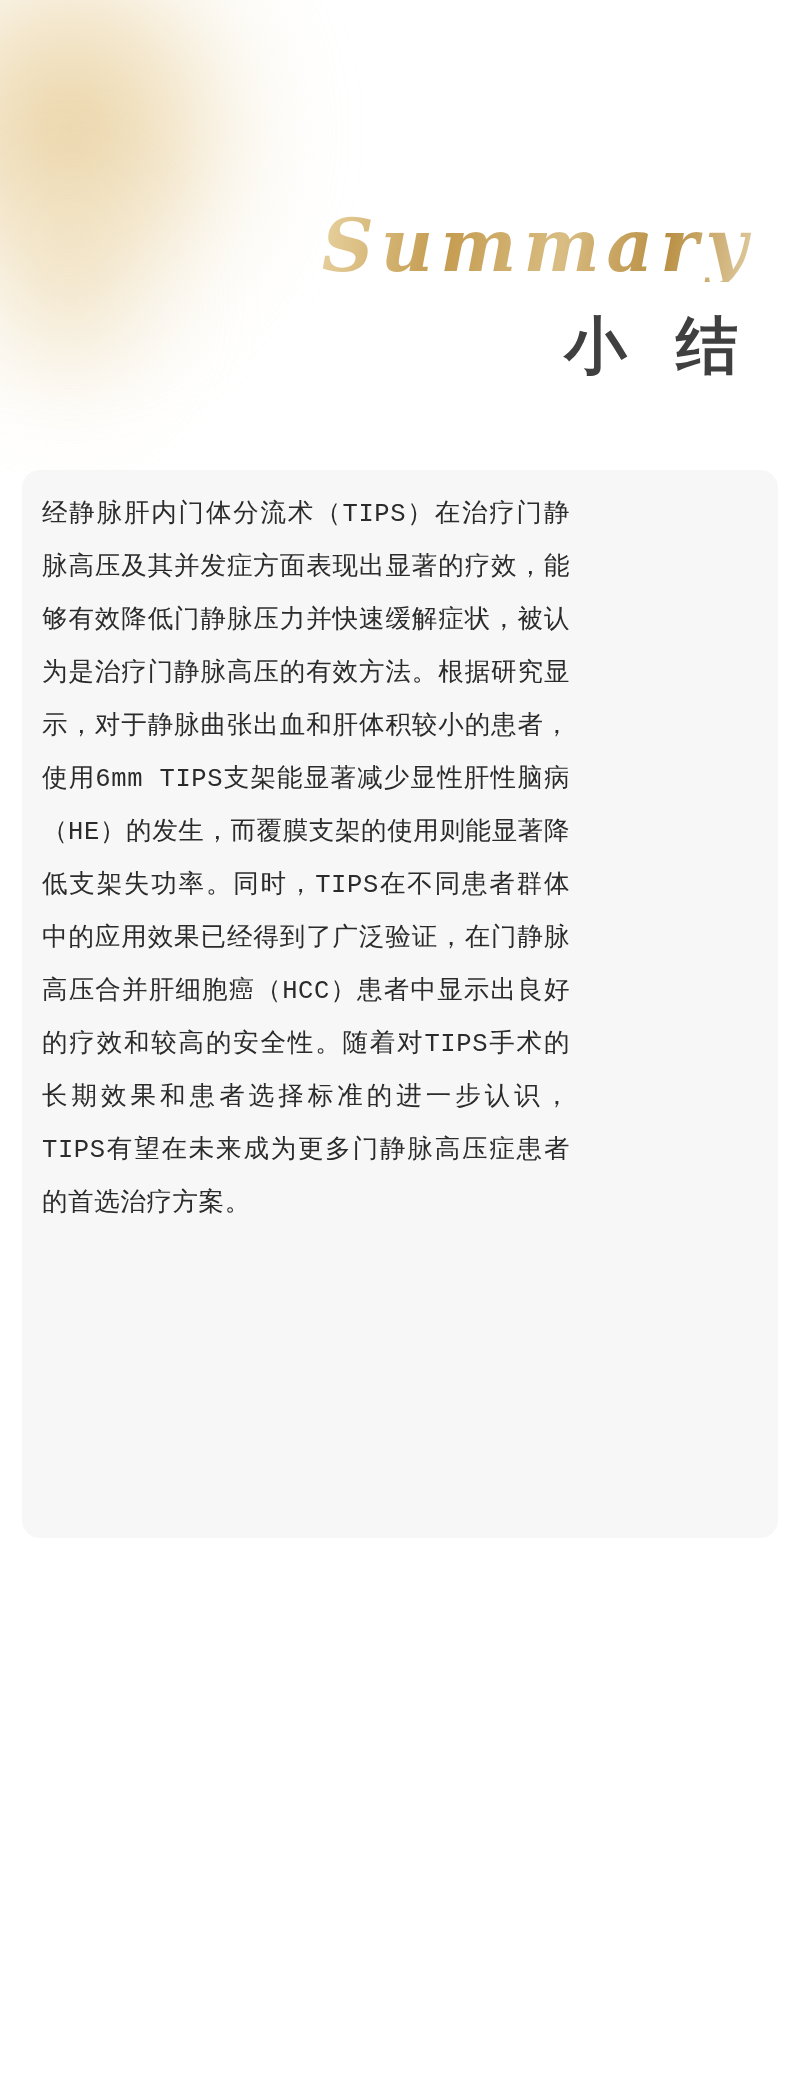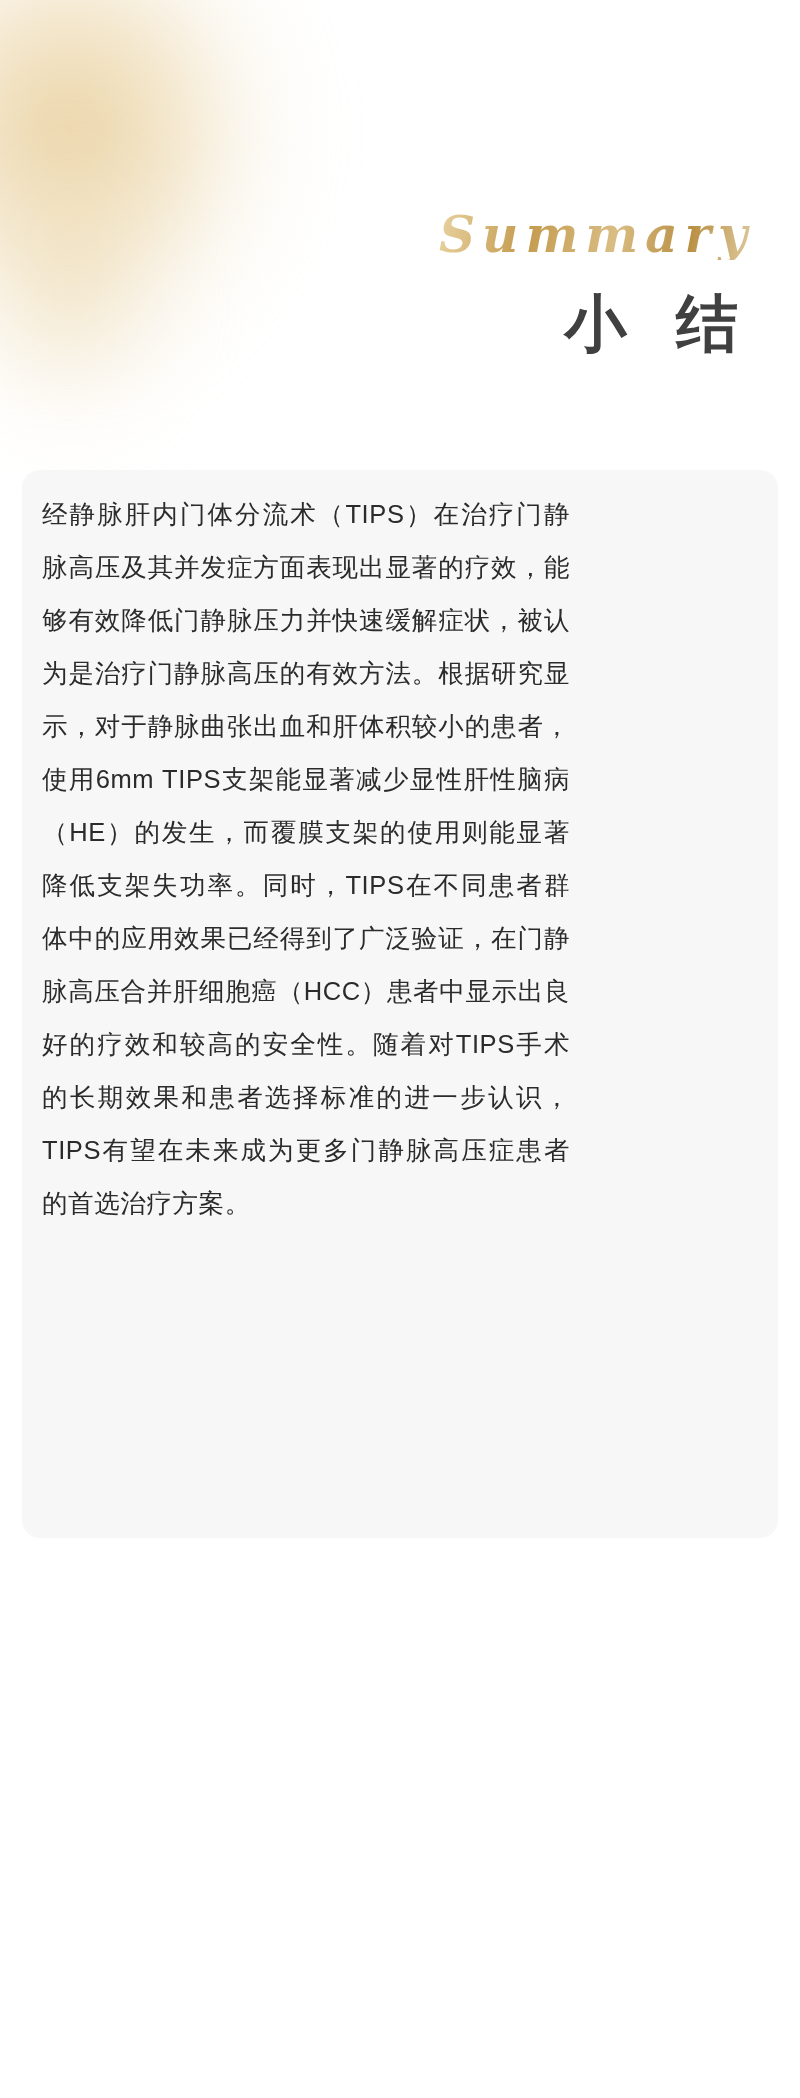--- a/index.html
+++ b/index.html
@@ -51,21 +51,21 @@
     position: absolute;
     right: 42px;
     top: 210px;
     text-align: right;
     width: 700px;
   }
   .script-title {
     font-family: "DejaVu Serif", "Liberation Serif", serif;
     font-style: italic;
     font-weight: bold;
-    font-size: 50px;
+    font-size: 72px;
     letter-spacing: 7px;
     line-height: 1.0;
     color: #c6a25f;
     background: linear-gradient(100deg, #e8d2a0 0%, #c49b4f 28%, #d9bd83 55%, #b98f43 78%, #e2cfa6 100%);
     -webkit-background-clip: text;
     background-clip: text;
     -webkit-text-fill-color: transparent;
     display: inline-block;
     padding-right: 4px;
   }
@@ -88,21 +88,21 @@
     height: 1068px;
     background: #f7f7f7;
     border-radius: 18px;
   }
 
   .body-text {
     position: absolute;
     left: 42px;
     top: 488px;
     width: 528px;
-    font-family: Liberation Sans, sans-serif;
+    font-family: Liberation Mono, monospace;
     font-size: 25.5px;
     line-height: 53px;
     color: #2b2b2b;
     letter-spacing: 0.6px;
     text-align: justify;
     text-justify: inter-ideograph;
   }
 </style>
 </head>
 <body>

